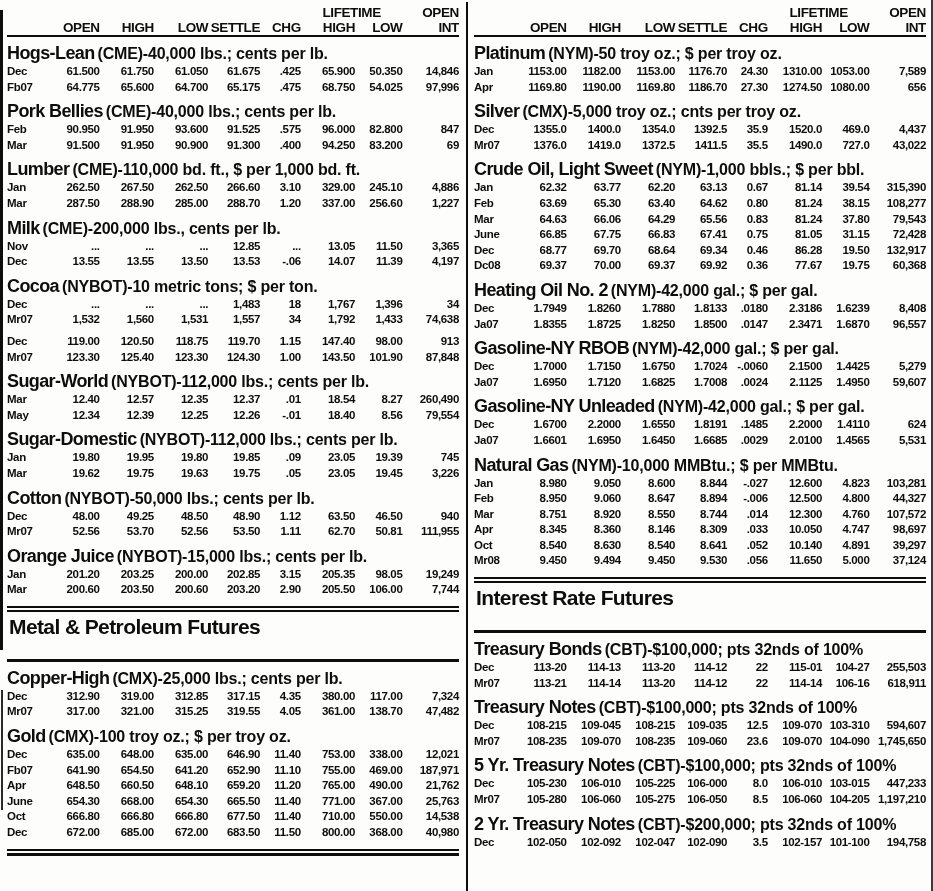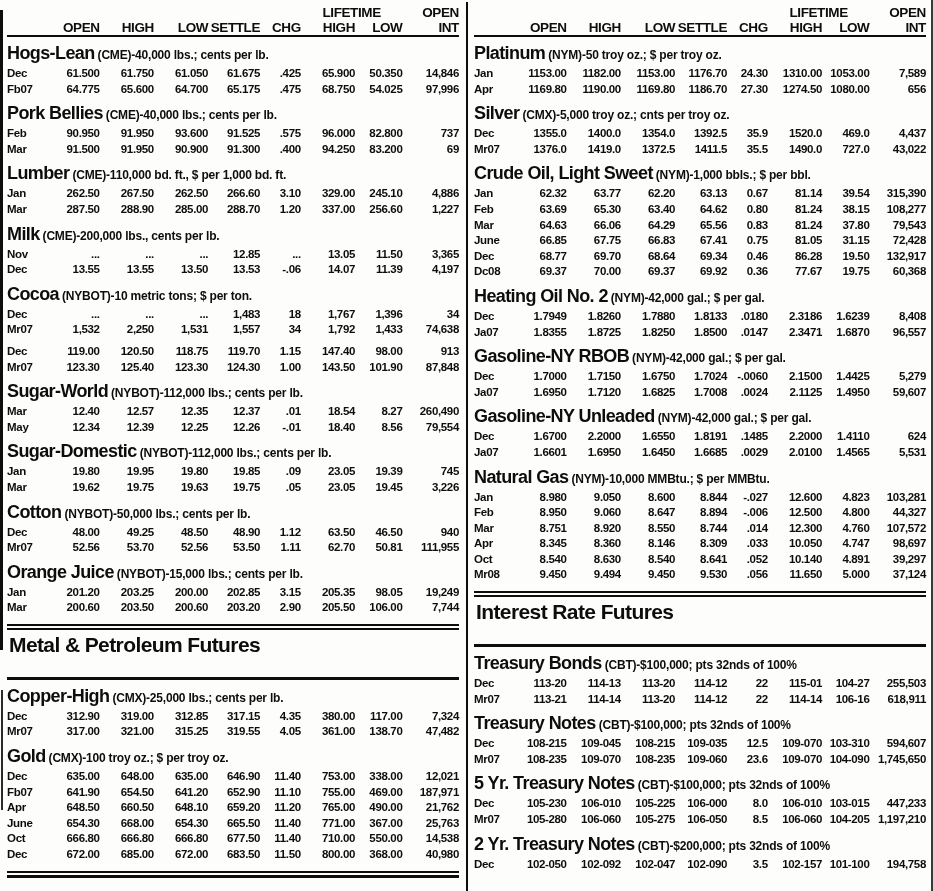--- a/index.html
+++ b/index.html
@@ -33,21 +33,21 @@
     text-align:right; white-space:nowrap;
   }
   .h-lifetime { grid-column:7 / span 2; text-align:center !important; }
   .h-oint1 { grid-column:9; }
   .h-month { grid-column:1; }
 
   
   .block { margin-top:6px; }
   .block-head { line-height:21px; white-space:nowrap; overflow:hidden; }
   .commodity-name { font-weight:bold; font-size:18px; letter-spacing:-0.6px; }
-  .contract-spec { font-weight:bold; font-size:12px; letter-spacing:-0.2px; margin-left:3px; }
+  .contract-spec { font-weight:bold; font-size:16px; letter-spacing:-0.2px; margin-left:3px; }
   .row {
     display:grid;
     grid-template-columns:8.5% 12% 12% 12% 11.5% 9% 12% 10.5% 12.5%;
     line-height:15.6px;
   }
   .cell {
     font-weight:bold; font-size:11.5px; letter-spacing:-0.35px;
     text-align:right; white-space:nowrap;
   }
   .cell.month { text-align:left; font-weight:bold; letter-spacing:-0.3px; }
@@ -117,21 +117,21 @@
           <div class="block-head"><span class="commodity-name">Pork Bellies</span><span class="contract-spec">(CME)-40,000 lbs.; cents per lb.</span></div>
           <div class="row">
             <span class="cell month">Feb</span>
             <span class="cell">90.950</span>
             <span class="cell">91.950</span>
             <span class="cell">93.600</span>
             <span class="cell">91.525</span>
             <span class="cell">.575</span>
             <span class="cell">96.000</span>
             <span class="cell">82.800</span>
-            <span class="cell">737</span>
+            <span class="cell">847</span>
           </div>
           <div class="row">
             <span class="cell month">Mar</span>
             <span class="cell">91.500</span>
             <span class="cell">91.950</span>
             <span class="cell">90.900</span>
             <span class="cell">91.300</span>
             <span class="cell">.400</span>
             <span class="cell">94.250</span>
             <span class="cell">83.200</span>
@@ -197,21 +197,21 @@
             <span class="cell">...</span>
             <span class="cell">1,483</span>
             <span class="cell">18</span>
             <span class="cell">1,767</span>
             <span class="cell">1,396</span>
             <span class="cell">34</span>
           </div>
           <div class="row">
             <span class="cell month">Mr07</span>
             <span class="cell">1,532</span>
-            <span class="cell">2,250</span>
+            <span class="cell">1,560</span>
             <span class="cell">1,531</span>
             <span class="cell">1,557</span>
             <span class="cell">34</span>
             <span class="cell">1,792</span>
             <span class="cell">1,433</span>
             <span class="cell">74,638</span>
           </div>
         </div>
         <div class="block">
           <div class="row">

